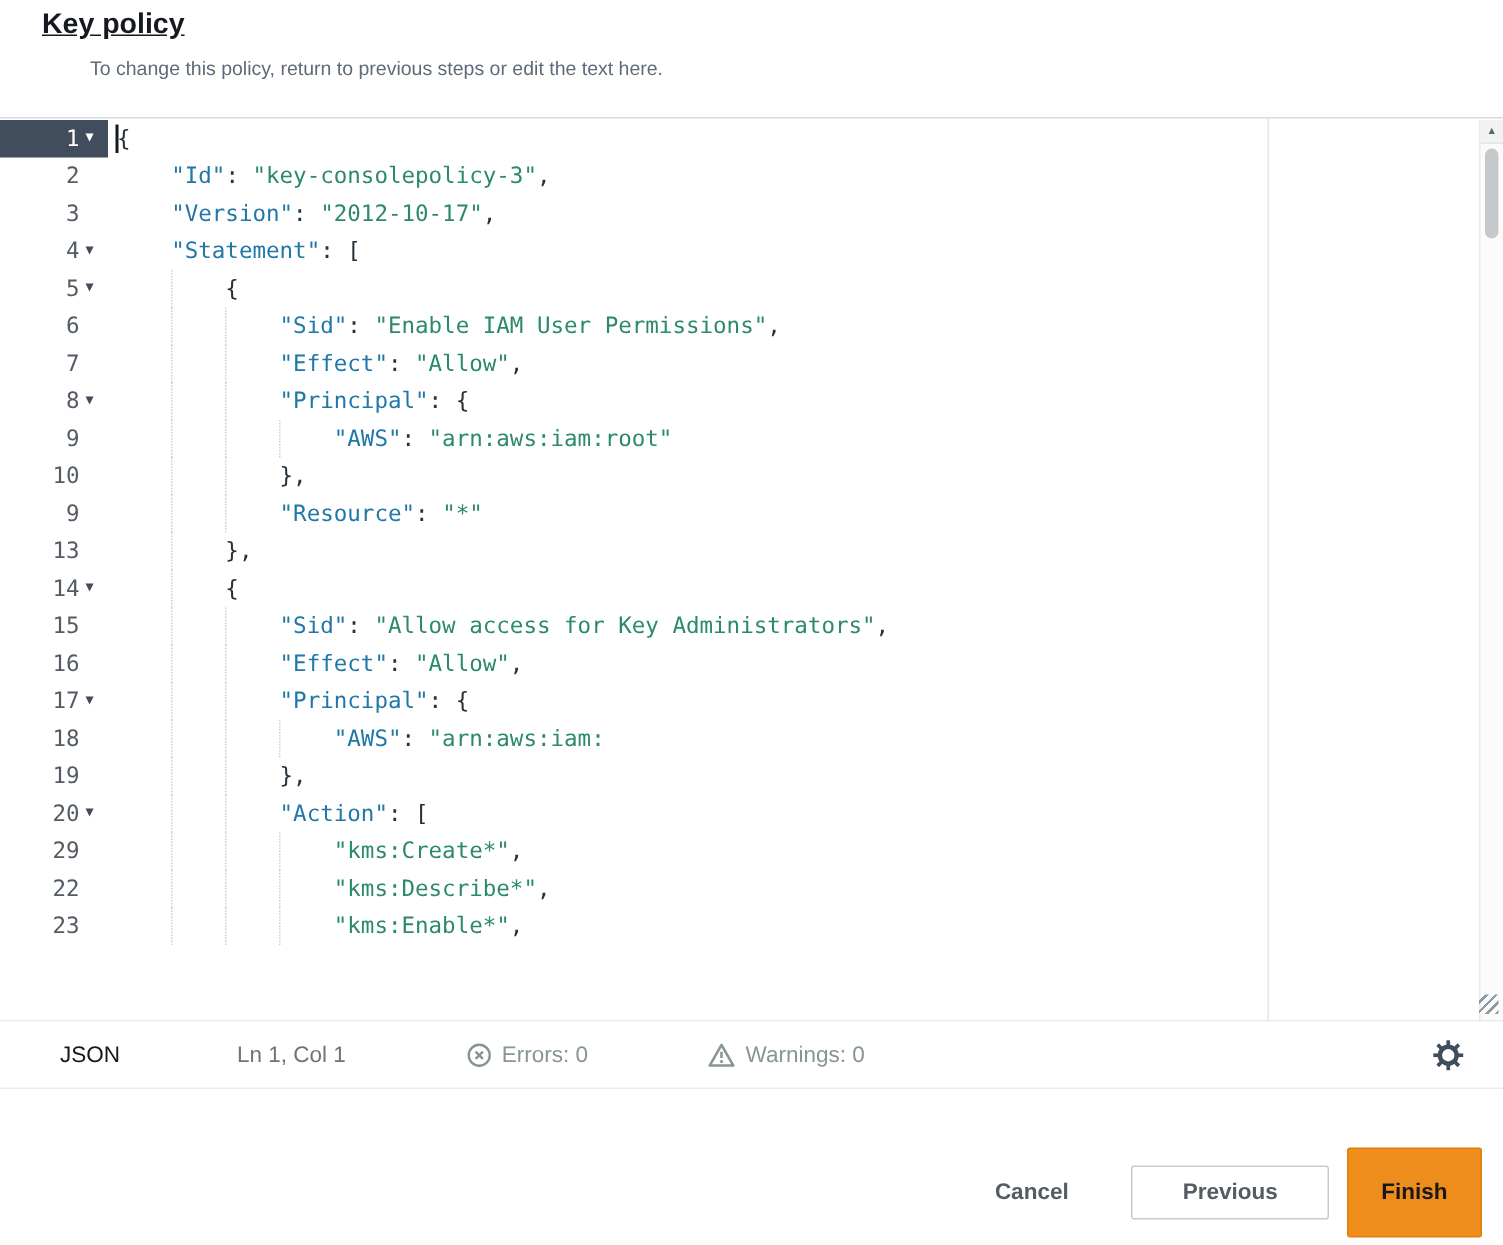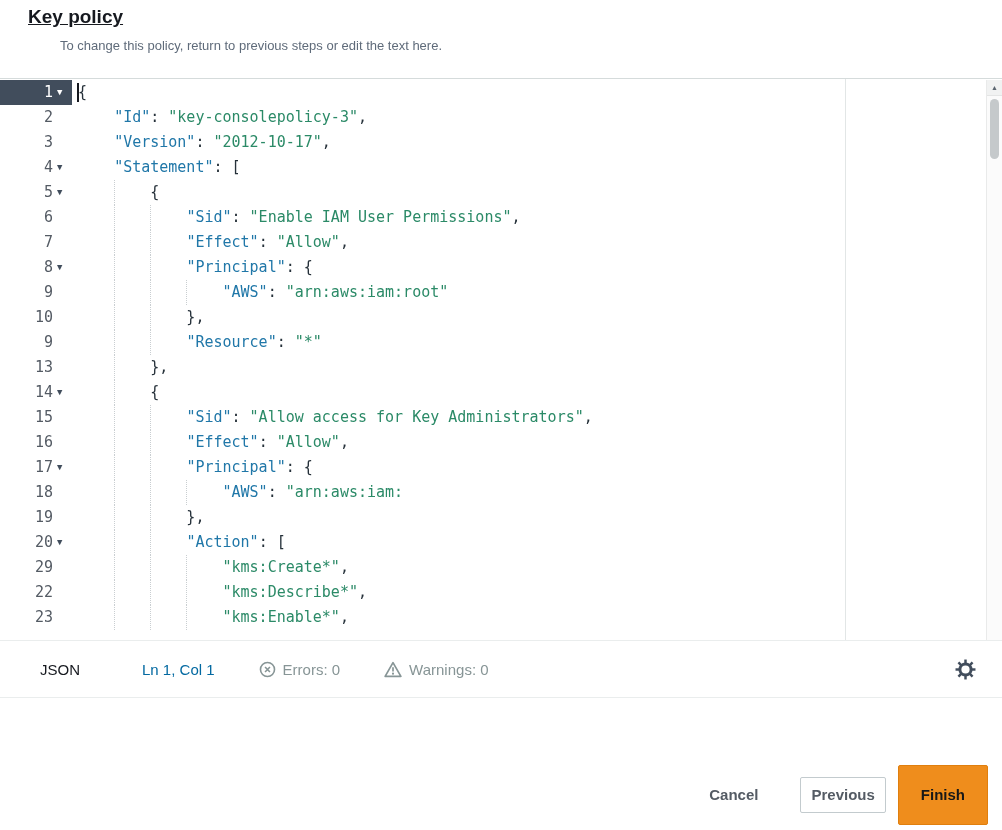--- a/index.html
+++ b/index.html
@@ -41,37 +41,37 @@
   .print-margin{position:absolute;left:845px;top:0;bottom:0;width:1px;background:#e2e6e6;}
   
   .scrollbar{position:absolute;right:0;top:1px;bottom:0;width:16px;background:#fbfbfb;border-left:1px solid #e9eaea;}
   .scroll-up{height:16px;background:#f1f2f2;border-bottom:1px solid #e4e5e5;
     display:flex;align-items:center;justify-content:center;font-size:7px;color:#5c6670;cursor:pointer;}
   .scroll-thumb{position:absolute;top:19px;left:3px;width:9px;height:60px;background:#c5c9cb;border-radius:5px;cursor:pointer;}
   .resize-grip{position:absolute;right:3px;bottom:4px;width:13px;height:13px;cursor:nwse-resize;
     background:repeating-linear-gradient(135deg,transparent 0 3px,#8e9ba3 3px 4.5px);}
   
   .status-bar{
-    position:absolute;left:0;right:0;top:640px;height:58px;background:#fff;
+    position:absolute;left:0;right:0;top:680px;height:46px;background:#fff;
     border-top:1px solid #eaeded;border-bottom:1px solid #eaeded;
-    display:flex;align-items:center;font-size:15px;
+    display:flex;align-items:center;font-size:15px;gap:36px;
   }
   .sb-mode{margin-left:40px;color:#16191f;}
-  .sb-pos{margin-left:62px;color:#0369a1;}
+  .sb-pos{margin-left:42px;color:#737373;}
   .sb-group{display:flex;align-items:center;gap:7px;color:var(--status_muted);}
   .sb-errors{margin-left:44px;text-align:center;}
   .sb-warnings{margin-left:44px;}
   .sb-icon{display:inline-flex;color:var(--status_muted);}
   .sb-gear{margin-left:auto;margin-right:26px;color:#414d5c;cursor:pointer;display:inline-flex;}
   
   .footer-buttons{position:absolute;right:14px;bottom:5px;display:flex;align-items:center;gap:12px;}
   .btn{font-family:"Liberation Sans",sans-serif;font-size:15px;font-weight:700;cursor:pointer;
     border-radius:2px;padding:8px 24px;line-height:18px;border:1px solid transparent;}
   .btn-link{background:transparent;border:none;color:#545b64;padding:8px 14px;margin-right:16px;}
-  .btn-normal{background:#fff;border:1px solid #c3cbce;color:#545b64;padding:8px 10px;}
+  .btn-normal{background:#fff;border:1px solid #c3cbce;color:#545b64;padding:8px 33px;}
   .btn-primary{background:var(--accent_orange);border:1px solid #e07f0e;color:#181818;padding:20px 22px;}
 </style>
 </head>
 <body>
 
 <div class="header">
   <div class="page-title">Key policy</div>
   <div class="page-subtitle">To change this policy, return to previous steps or edit the text here.</div>
 </div>
 

